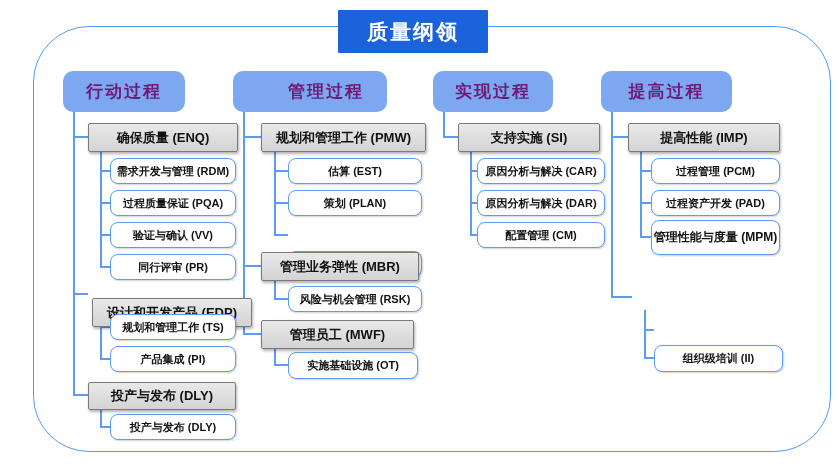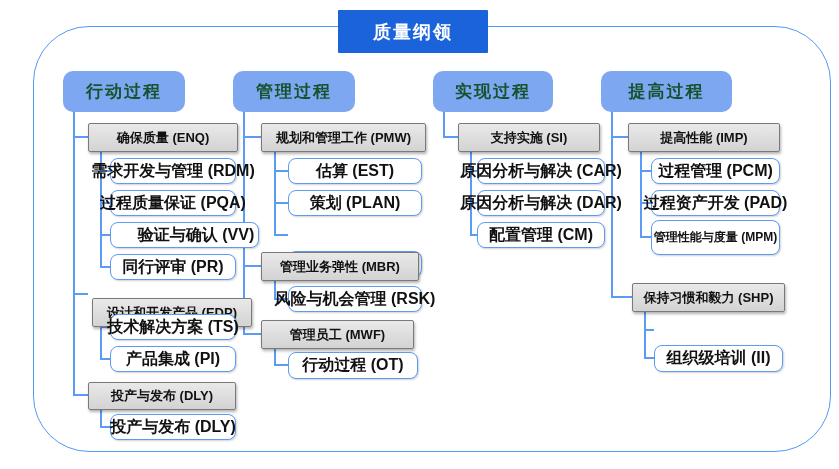--- a/index.html
+++ b/index.html
@@ -6,54 +6,54 @@
   body{width:839px;height:469px;overflow:hidden;
        font-family:"Liberation Sans","DejaVu Sans",sans-serif;}
   #canvas{position:relative;width:839px;height:469px;background:#ffffff;}
 
   .frame{position:absolute;left:33px;top:26px;width:796px;height:424px;
          border:1.6px solid #4F9AF5;border-radius:56px;background:transparent;}
 
   .title{position:absolute;left:338px;top:10px;width:150px;height:43px;
          background:#1B63DB;border-radius:1px;color:#ffffff;
          display:flex;align-items:center;justify-content:center;
-         font-size:18px;font-weight:bold;letter-spacing:2px;z-index:5;}
+         font-size:21px;font-weight:bold;letter-spacing:2px;z-index:5;}
 
   .col-header{position:absolute;height:41px;background:#7DA7F0;border-radius:10px;
-         color:#14532d;display:flex;align-items:center;justify-content:center;
+         color:#701a75;display:flex;align-items:center;justify-content:center;
          font-size:17px;font-weight:bold;letter-spacing:2px;z-index:3;}
 
   .gnode{position:absolute;background:linear-gradient(180deg,#E9E9E9,#D3D3D3);
          border:1.6px solid #7A7A7A;border-radius:2px;
          box-shadow:1px 2px 3px rgba(0,0,0,0.30);
          display:flex;align-items:center;justify-content:center;
          font-size:13px;font-weight:bold;color:#111;white-space:nowrap;z-index:3;}
 
   .wnode{position:absolute;background:#ffffff;
          border:1.5px solid #5B9BF5;border-radius:8px;
          box-shadow:1px 1px 2px rgba(0,0,0,0.18);
          display:flex;align-items:center;justify-content:center;text-align:center;
-         font-size:16px;font-weight:bold;color:#111;white-space:nowrap;z-index:3;}
+         font-size:11px;font-weight:bold;color:#111;white-space:nowrap;z-index:3;}
   .wnode.wrap{white-space:normal;line-height:1.15;font-size:12px;}
 
   .vline,.hline{position:absolute;background:#5B9BF5;z-index:1;}
   .vline{width:1.6px;}
   .hline{height:1.6px;}
 </style>
 </head>
 <body>
 
 <div id="canvas">
 
   <div class="frame"></div>
 
   <div class="title">质量纲领</div>
 
   <div class="col-header" style="left:63px;top:71px;width:122px;">行动过程</div>
-  <div class="col-header" style="left:233px;top:71px;width:122px;">管理过程</div>
+  <div class="col-header" style="left:233px;top:71px;width:122px;padding-left:32px;">管理过程</div>
   <div class="col-header" style="left:433px;top:71px;width:120px;">实现过程</div>
   <div class="col-header" style="left:601px;top:71px;width:131px;">提高过程</div>
 
   <div class="vline" style="left:73px;top:112px;height:283px;"></div>
   <div class="hline" style="left:73px;top:136px;width:15px;"></div>
   <div class="hline" style="left:73px;top:293px;width:15px;"></div>
   <div class="hline" style="left:73px;top:394px;width:15px;"></div>
   <div class="vline" style="left:100px;top:150px;height:116px;"></div>
   <div class="hline" style="left:100px;top:170px;width:10px;"></div>
   <div class="hline" style="left:100px;top:202px;width:10px;"></div>
@@ -61,24 +61,24 @@
   <div class="hline" style="left:100px;top:266px;width:10px;"></div>
   <div class="vline" style="left:100px;top:307px;height:51px;"></div>
   <div class="hline" style="left:100px;top:326px;width:10px;"></div>
   <div class="hline" style="left:100px;top:358px;width:10px;"></div>
   <div class="vline" style="left:100px;top:408px;height:18px;"></div>
   <div class="hline" style="left:100px;top:426px;width:10px;"></div>
 
   <div class="gnode" style="left:88px;top:123px;width:148px;height:27px;">确保质量 (ENQ)</div>
   <div class="wnode" style="left:110px;top:158px;width:124px;height:24px;">需求开发与管理 (RDM)</div>
   <div class="wnode" style="left:110px;top:190px;width:124px;height:24px;">过程质量保证 (PQA)</div>
-  <div class="wnode" style="left:110px;top:222px;width:124px;height:24px;padding-left:23px;">验证与确认 (VV)</div>
+  <div class="wnode" style="left:110px;top:222px;width:124px;height:24px;">验证与确认 (VV)</div>
   <div class="wnode" style="left:110px;top:254px;width:124px;height:24px;">同行评审 (PR)</div>
   <div class="gnode" style="left:92px;top:280px;width:158px;height:27px;margin-top:18px;">设计和开发产品 (EDP)</div>
-  <div class="wnode" style="left:110px;top:314px;width:124px;height:24px;">技术解决方案 (TS)</div>
+  <div class="wnode" style="left:110px;top:314px;width:124px;height:24px;">规划和管理工作 (TS)</div>
   <div class="wnode" style="left:110px;top:346px;width:124px;height:24px;">产品集成 (PI)</div>
   <div class="gnode" style="left:88px;top:382px;width:146px;height:26px;">投产与发布 (DLY)</div>
   <div class="wnode" style="left:110px;top:414px;width:124px;height:24px;">投产与发布 (DLY)</div>
 
   <div class="vline" style="left:243px;top:112px;height:222px;"></div>
   <div class="hline" style="left:243px;top:136px;width:18px;"></div>
   <div class="hline" style="left:243px;top:265px;width:18px;"></div>
   <div class="hline" style="left:243px;top:333px;width:18px;"></div>
   <div class="vline" style="left:274px;top:150px;height:84px;"></div>
   <div class="hline" style="left:274px;top:170px;width:14px;"></div>
@@ -89,21 +89,21 @@
   <div class="vline" style="left:274px;top:347px;height:17px;"></div>
   <div class="hline" style="left:274px;top:364px;width:14px;"></div>
 
   <div class="gnode" style="left:261px;top:123px;width:163px;height:27px;">规划和管理工作 (PMW)</div>
   <div class="wnode" style="left:288px;top:158px;width:132px;height:24px;">估算 (EST)</div>
   <div class="wnode" style="left:288px;top:190px;width:132px;height:24px;">策划 (PLAN)</div>
   <div class="wnode" style="left:288px;top:222px;width:132px;height:24px;margin-top:29px;">跟踪与控制 (MC)</div>
   <div class="gnode" style="left:261px;top:252px;width:156px;height:27px;">管理业务弹性 (MBR)</div>
   <div class="wnode" style="left:288px;top:286px;width:132px;height:24px;">风险与机会管理 (RSK)</div>
   <div class="gnode" style="left:261px;top:320px;width:151px;height:27px;">管理员工 (MWF)</div>
-  <div class="wnode" style="left:288px;top:352px;width:128px;height:25px;">行动过程 (OT)</div>
+  <div class="wnode" style="left:288px;top:352px;width:128px;height:25px;">实施基础设施 (OT)</div>
 
   <div class="vline" style="left:443px;top:112px;height:25px;"></div>
   <div class="hline" style="left:443px;top:136px;width:15px;"></div>
   <div class="vline" style="left:470px;top:150px;height:84px;"></div>
   <div class="hline" style="left:470px;top:170px;width:7px;"></div>
   <div class="hline" style="left:470px;top:202px;width:7px;"></div>
   <div class="hline" style="left:470px;top:234px;width:7px;"></div>
 
   <div class="gnode" style="left:458px;top:123px;width:140px;height:27px;">支持实施 (SI)</div>
   <div class="wnode" style="left:477px;top:158px;width:126px;height:24px;">原因分析与解决 (CAR)</div>
@@ -118,16 +118,15 @@
   <div class="hline" style="left:640px;top:202px;width:11px;"></div>
   <div class="hline" style="left:640px;top:236px;width:11px;"></div>
   <div class="vline" style="left:644px;top:310px;height:47px;"></div>
   <div class="hline" style="left:644px;top:329px;width:10px;"></div>
   <div class="hline" style="left:644px;top:357px;width:10px;"></div>
 
   <div class="gnode" style="left:628px;top:123px;width:150px;height:27px;">提高性能 (IMP)</div>
   <div class="wnode" style="left:651px;top:158px;width:127px;height:24px;">过程管理 (PCM)</div>
   <div class="wnode" style="left:651px;top:190px;width:127px;height:24px;">过程资产开发 (PAD)</div>
   <div class="wnode wrap" style="left:651px;top:220px;width:127px;height:33px;">管理性能与度量 (MPM)</div>
-  <div class="gnode" style="left:632px;top:283px;width:151px;height:27px;">保持习惯和毅力 (SHP)</div>
   <div class="wnode" style="left:654px;top:345px;width:127px;height:25px;">组织级培训 (II)</div>
 
 </div>
 
 </body></html>

